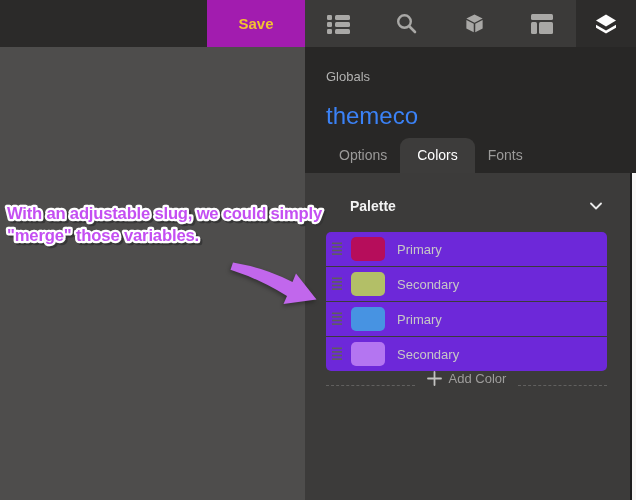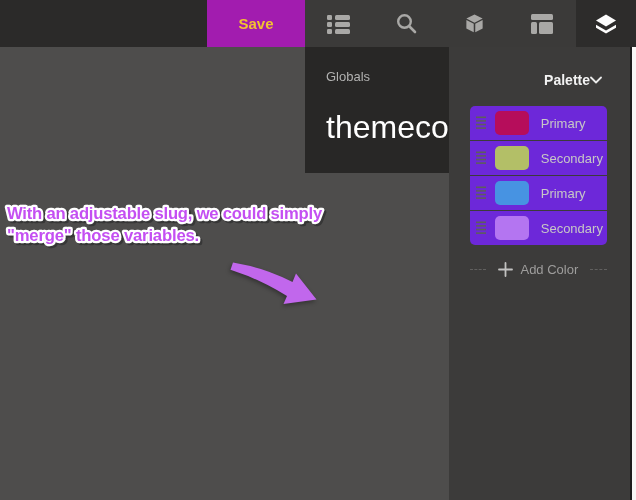--- a/index.html
+++ b/index.html
@@ -25,28 +25,28 @@
     color: #a9a8a6; cursor: pointer;
   }
   .layers-section {
     width: 60px; background: #2d2c2b;
     display: flex; align-items: center; justify-content: center;
   }
 
   
   .main { display: flex; height: 453px; }
   .canvas { width: 305px; background: #4e4d4c; }
-  .panel { width: 331px; display: flex; flex-direction: row; }
+  .panel { width: 331px; display: flex; flex-direction: column; }
 
   .panel-header {
     height: 126px; background: #282726; position: relative;
     padding: 22px 0 0 21px;
   }
   .eyebrow { color: #b2b2b1; font-size: 13px; }
-  .panel-title { color: #ffffff; font-size: 32px; font-weight: 400; margin-top: 25px; }
+  .panel-title { color: #3b82f6; font-size: 24px; font-weight: 400; margin-top: 18px; }
   .tabs {
     position: absolute; left: 21px; bottom: 0; right: 0;
     display: flex; align-items: flex-end; height: 35px;
   }
   .tab {
     color: #9b9a99; font-size: 14px; padding: 9px 13px 10px;
     cursor: pointer; border-radius: 9px 9px 0 0;
   }
   .tab.active {
     background: #3d3c3b; color: #ffffff; font-weight: 500; padding: 9px 17px 10px;
@@ -55,21 +55,21 @@
   .panel-content {
     flex: 1; background: #3c3b3a; position: relative;
     padding: 25px 29px 0 21px;
   }
   .page-edge {
     position: absolute; top: 0; right: 0; bottom: 0; width: 6px;
     background: #f8f7f6; border-left: 2px solid #1d1d1d;
   }
 
   .section-header {
-    display: flex; align-items: center; justify-content: flex-end;
+    display: flex; align-items: center; justify-content: space-between;
     margin-right: 5px;
     padding-left: 24px;
   }
   .section-title { color: #f3f3f3; font-size: 14px; font-weight: bold; }
   .chevron { color: #eaeaea; display: flex; cursor: pointer; }
 
   .palette-list { margin-top: 18px; }
   .palette-row {
     height: 34px; background: #6d28d9; display: flex; align-items: center;
     padding-left: 6px; margin-bottom: 1px; cursor: pointer;
@@ -77,21 +77,21 @@
   .palette-row:first-child { border-radius: 5px 5px 0 0; }
   .palette-row:last-child { border-radius: 0 0 5px 5px; margin-bottom: 0; }
   .drag-handle { display: flex; color: #5e5e5d; cursor: grab; }
   .swatch {
     width: 34px; height: 24px; border-radius: 5px; margin-left: 9px;
     cursor: pointer;
   }
   .row-label { color: #c7c7c6; font-size: 13px; margin-left: 12px; }
 
   .add-color-row {
-    margin-top: 17px; display: flex; align-items: center;
+    display: flex; align-items: flex-end;
   }
   .dash { flex: 1; border-top: 1px dashed #61605f; }
   .add-color-btn {
     display: flex; align-items: center; gap: 7px;
     color: #9e9d9c; font-size: 13px; padding: 0 12px;
     background: none; border: none; cursor: pointer;
   }
   .plus { color: #c2c2c1; display: flex; }
 
   
@@ -157,20 +157,25 @@
   </div>
 </div>
 
 <div class="main">
   <div class="canvas"></div>
 
   <div class="panel">
     <div class="panel-header">
       <div class="eyebrow">Globals</div>
       <div class="panel-title">themeco</div>
+      <div class="tabs">
+        <div class="tab">Options</div>
+        <div class="tab active">Colors</div>
+        <div class="tab">Fonts</div>
+      </div>
     </div>
 
     <div class="panel-content">
       <div class="page-edge"></div>
 
       <div class="section-header">
         <span class="section-title">Palette</span>
         <span class="chevron">
           <svg width="12" height="8" viewBox="0 0 12 8" fill="none" stroke="currentColor" stroke-width="1.8" stroke-linecap="round" stroke-linejoin="round">
             <polyline points="1,1.5 6,6.5 11,1.5"></polyline>

